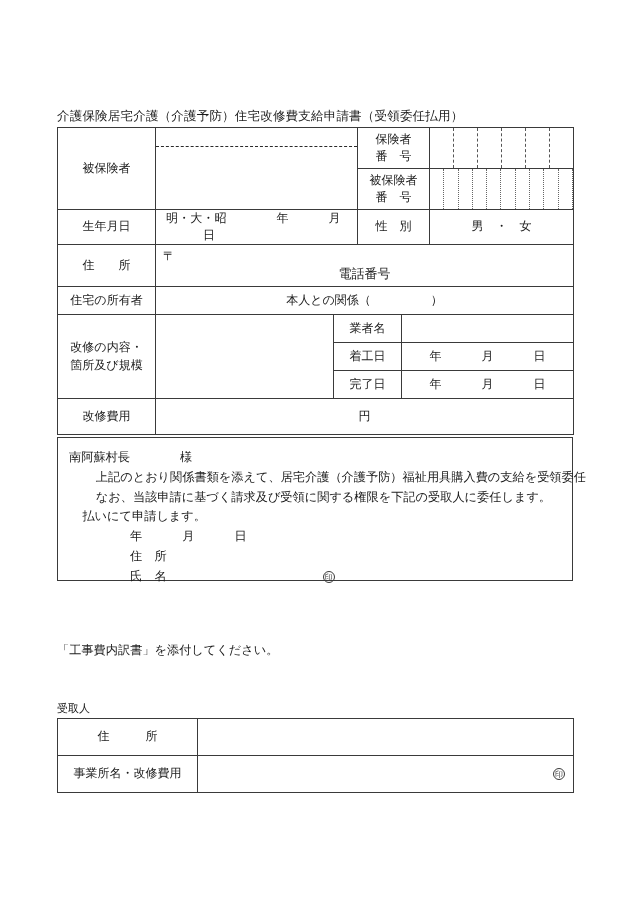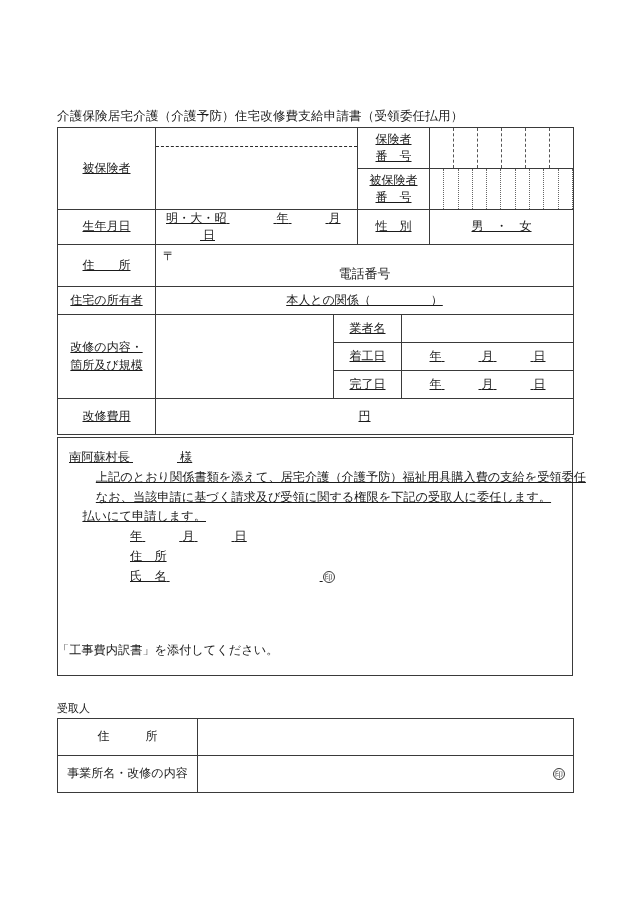--- a/index.html
+++ b/index.html
@@ -37,21 +37,20 @@
     left: 57px; top: 127px; width: 516px;
     border-collapse: collapse;
     table-layout: fixed;
     font-size: 12px;
   }
   .main-table td {
     border: 1px solid #3a3a3a;
     padding: 0;
     vertical-align: middle;
     position: relative;
-    text-decoration: underline;
   }
   .lbl {
     text-align: center;
     font-size: 12px;
     line-height: 1.45;
   }
 
   
   .name-cell { height: 82px; }
   .dashed-guide {
@@ -82,25 +81,24 @@
     text-align: center; font-size: 13px;
   }
 
   .date-line { letter-spacing: .1px; }
   .gap-md { display: inline-block; width: 34px; }
   .gap-lg { display: inline-block; width: 44px; }
 
   
   .stmt-box {
     position: absolute;
-    left: 57px; top: 437px; width: 516px; height: 239px;
+    left: 57px; top: 437px; width: 516px; height: 144px;
     border: 1px solid #3a3a3a;
     font-size: 12.2px;
     line-height: 1.62;
-    text-decoration: underline;
   }
   .stmt-inner { padding: 10px 11px 0 11px; }
   .stmt-line { white-space: nowrap; }
   .indent1 { padding-left: 2.2em; }
   .indent-body { padding-left: 1.1em; }
   .indent2 { padding-left: 5.0em; }
   .indent3 { padding-left: 3.1em; }
   .seal {
     display: inline-block;
     width: 12px; height: 12px;
@@ -309,21 +307,21 @@
     <colgroup>
       <col style="width:140px">
       <col style="width:376px">
     </colgroup>
     <tbody>
         <tr>
       <td class="lbl">住　　　所</td>
       <td></td>
     </tr>
     <tr>
-      <td class="lbl">事業所名・改修の内容</td>
+      <td class="lbl">事業所名・改修費用</td>
       <td>
         <span class="seal payee-seal">印</span>
       </td>
     </tr>
   </tbody>
     </table>
 
 </div>
 
 </body></html>

